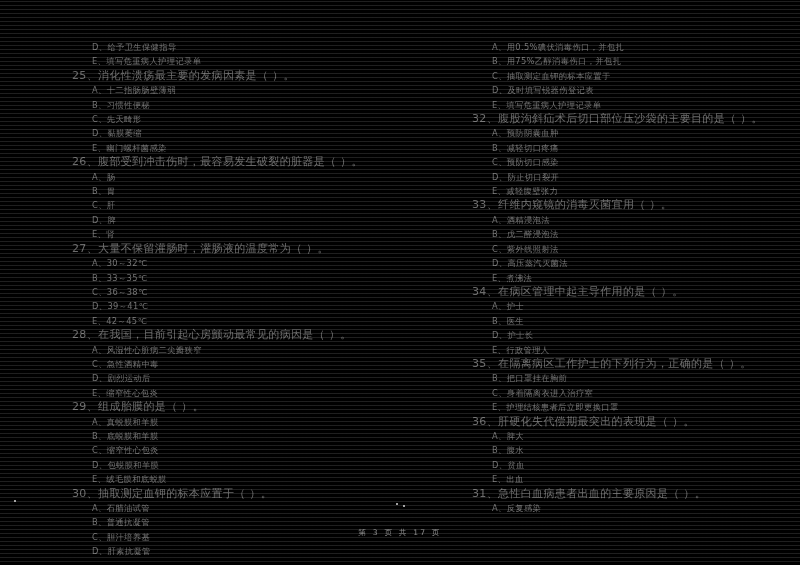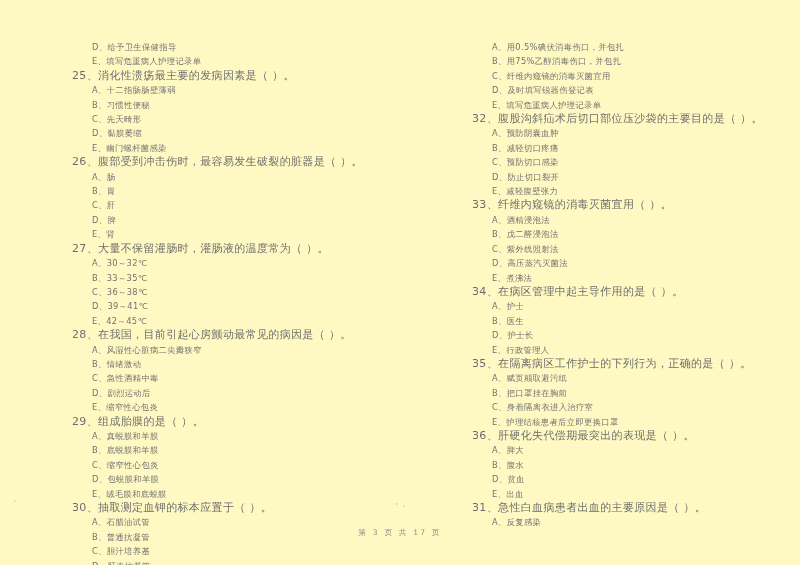--- a/index.html
+++ b/index.html
@@ -11,21 +11,21 @@
     width: 800px;
     height: 565px;
     overflow: hidden;
     font-family: "DejaVu Sans", sans-serif;
     color: #6e6e6e;
   }
   .page {
     position: relative;
     width: 800px;
     height: 565px;
-    background: #fef9c3;
+    background: #000000;
   }
   .columns {
     position: absolute;
     top: 40px;
     left: 0;
     width: 800px;
     display: flex;
     flex-direction: row;
   }
   .col {
@@ -123,21 +123,20 @@
         <div class="opt">A、30～32℃</div>
         <div class="opt">B、33～35℃</div>
         <div class="opt">C、36～38℃</div>
         <div class="opt">D、39～41℃</div>
         <div class="opt">E、42～45℃</div>
       </div>
 
       <div class="q-block">
         <div class="q-stem">28、在我国，目前引起心房颤动最常见的病因是（    ）。</div>
         <div class="opt">A、风湿性心脏病二尖瓣狭窄</div>
-        <div class="opt">B、情绪激动</div>
         <div class="opt">C、急性酒精中毒</div>
         <div class="opt">D、剧烈运动后</div>
         <div class="opt">E、缩窄性心包炎</div>
       </div>
 
       <div class="q-block">
         <div class="q-stem">29、组成胎膜的是（    ）。</div>
         <div class="opt">A、真蜕膜和羊膜</div>
         <div class="opt">B、底蜕膜和羊膜</div>
         <div class="opt">C、缩窄性心包炎</div>
@@ -153,21 +152,21 @@
         <div class="opt">D、肝素抗凝管</div>
 
       </div>
 
     </div>
 
     <div class="col col-right">
 
       <div class="opt">A、用0.5%碘伏消毒伤口，并包扎</div>
       <div class="opt">B、用75%乙醇消毒伤口，并包扎</div>
-      <div class="opt">C、纤维内窥镜的消毒灭菌宜用</div>
+      <div class="opt">C、抽取测定血钾的标本应置于</div>
       <div class="opt">D、及时填写锐器伤登记表</div>
       <div class="opt">E、填写危重病人护理记录单</div>
 
       <div class="q-block">
         <div class="q-stem">32、腹股沟斜疝术后切口部位压沙袋的主要目的是（    ）。</div>
         <div class="opt">A、预防阴囊血肿</div>
         <div class="opt">B、减轻切口疼痛</div>
         <div class="opt">C、预防切口感染</div>
         <div class="opt">D、防止切口裂开</div>
         <div class="opt">E、减轻腹壁张力</div>
@@ -185,21 +184,20 @@
       <div class="q-block">
         <div class="q-stem">34、在病区管理中起主导作用的是（    ）。</div>
         <div class="opt">A、护士</div>
         <div class="opt">B、医生</div>
         <div class="opt">D、护士长</div>
         <div class="opt">E、行政管理人</div>
       </div>
 
       <div class="q-block">
         <div class="q-stem">35、在隔离病区工作护士的下列行为，正确的是（    ）。</div>
-        <div class="opt">A、赋页颠取避污纸</div>
         <div class="opt">B、把口罩挂在胸前</div>
         <div class="opt">C、身着隔离衣进入治疗室</div>
         <div class="opt">E、护理结核患者后立即更换口罩</div>
       </div>
 
       <div class="q-block">
         <div class="q-stem">36、肝硬化失代偿期最突出的表现是（    ）。</div>
         <div class="opt">A、脾大</div>
         <div class="opt">B、腹水</div>
         <div class="opt">D、贫血</div>

